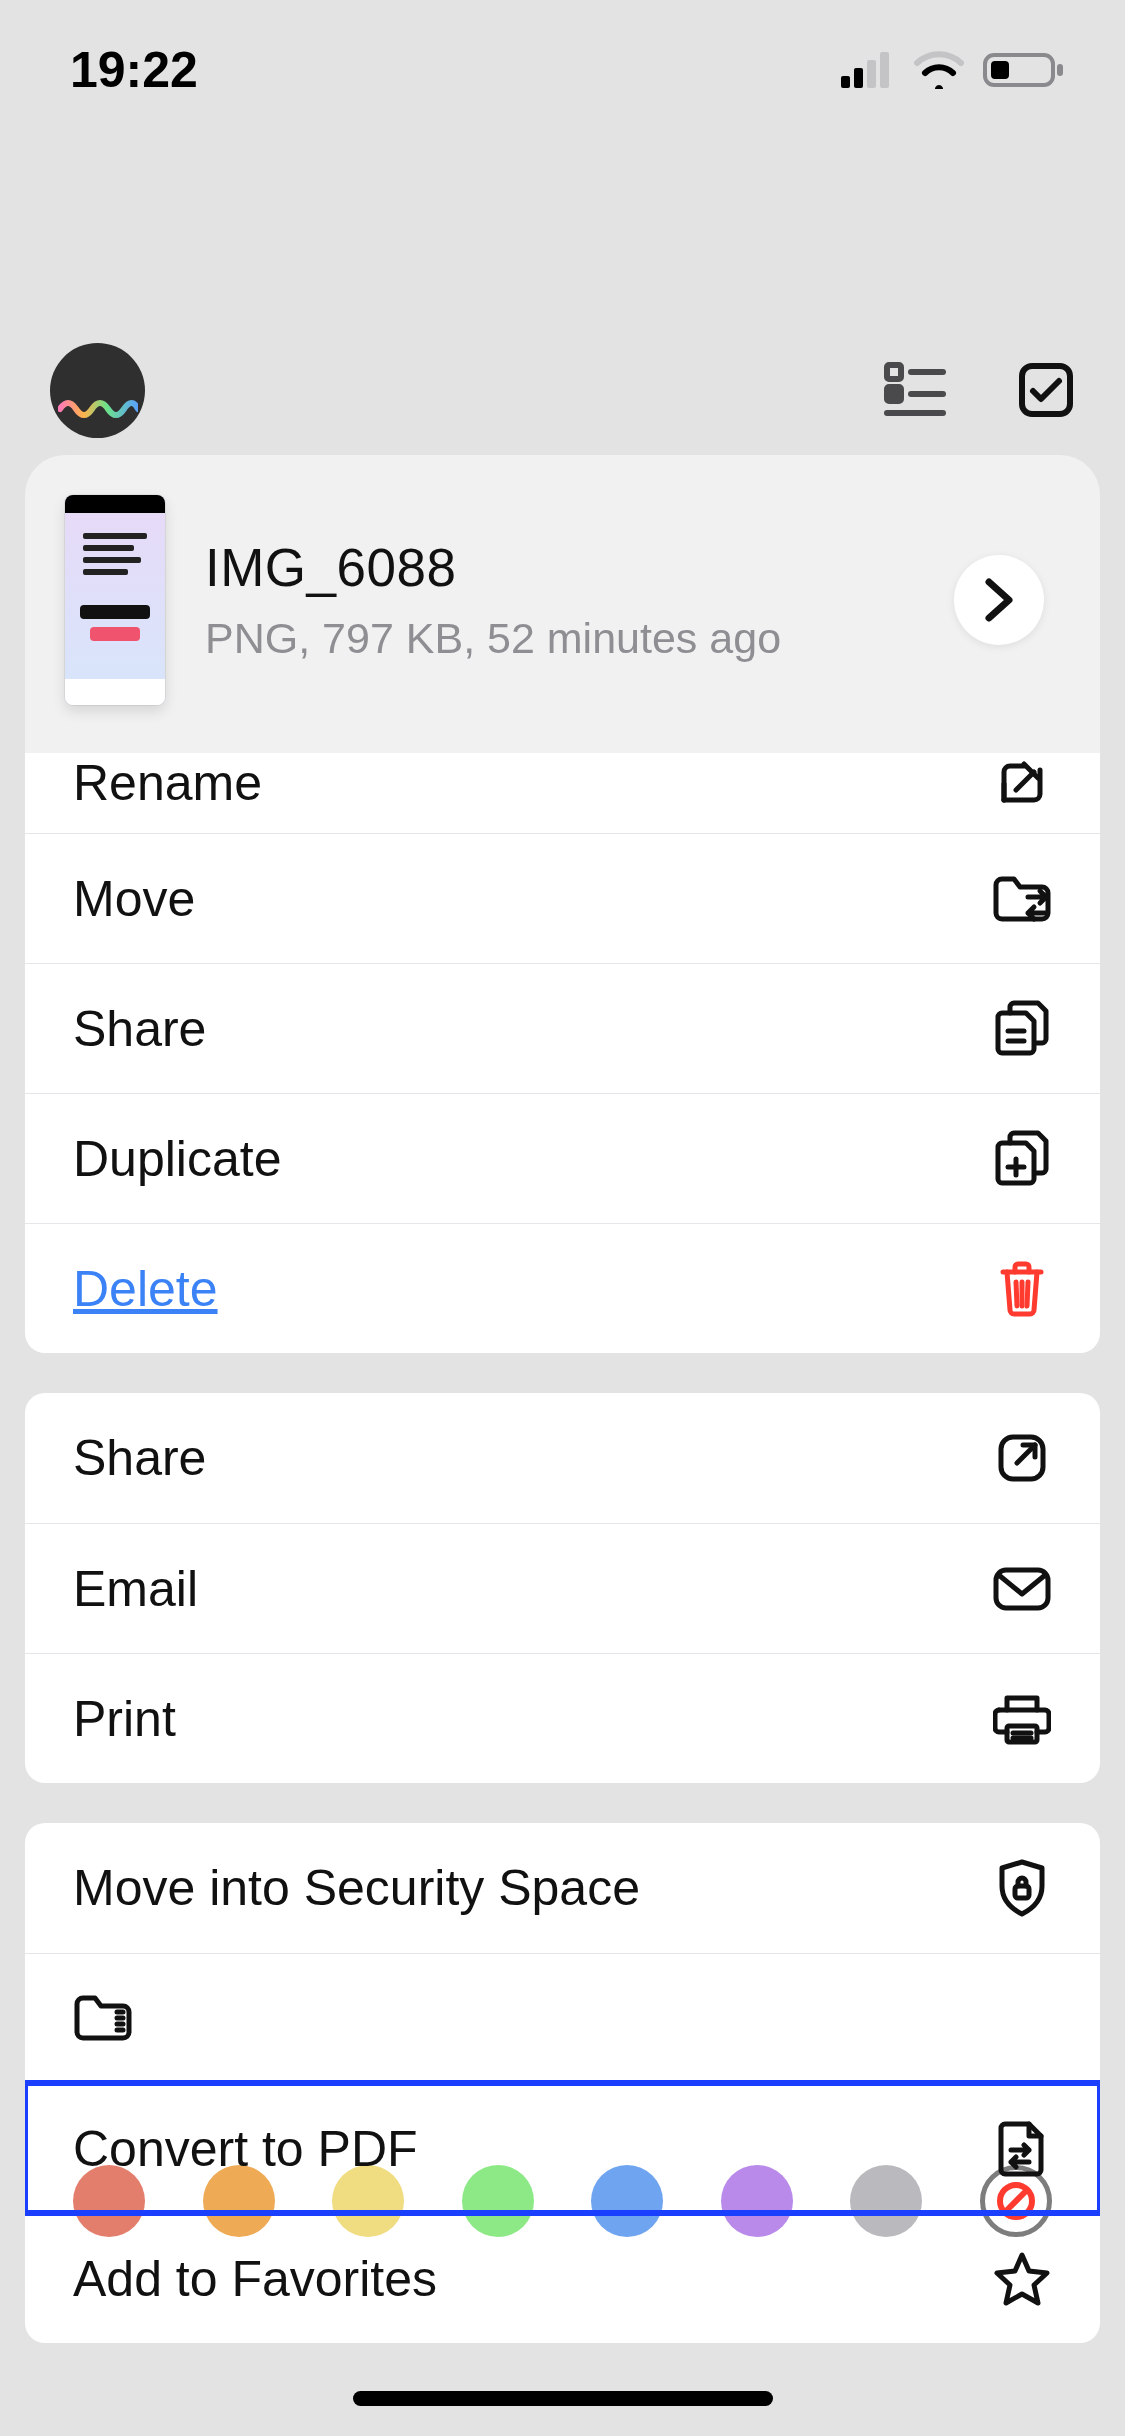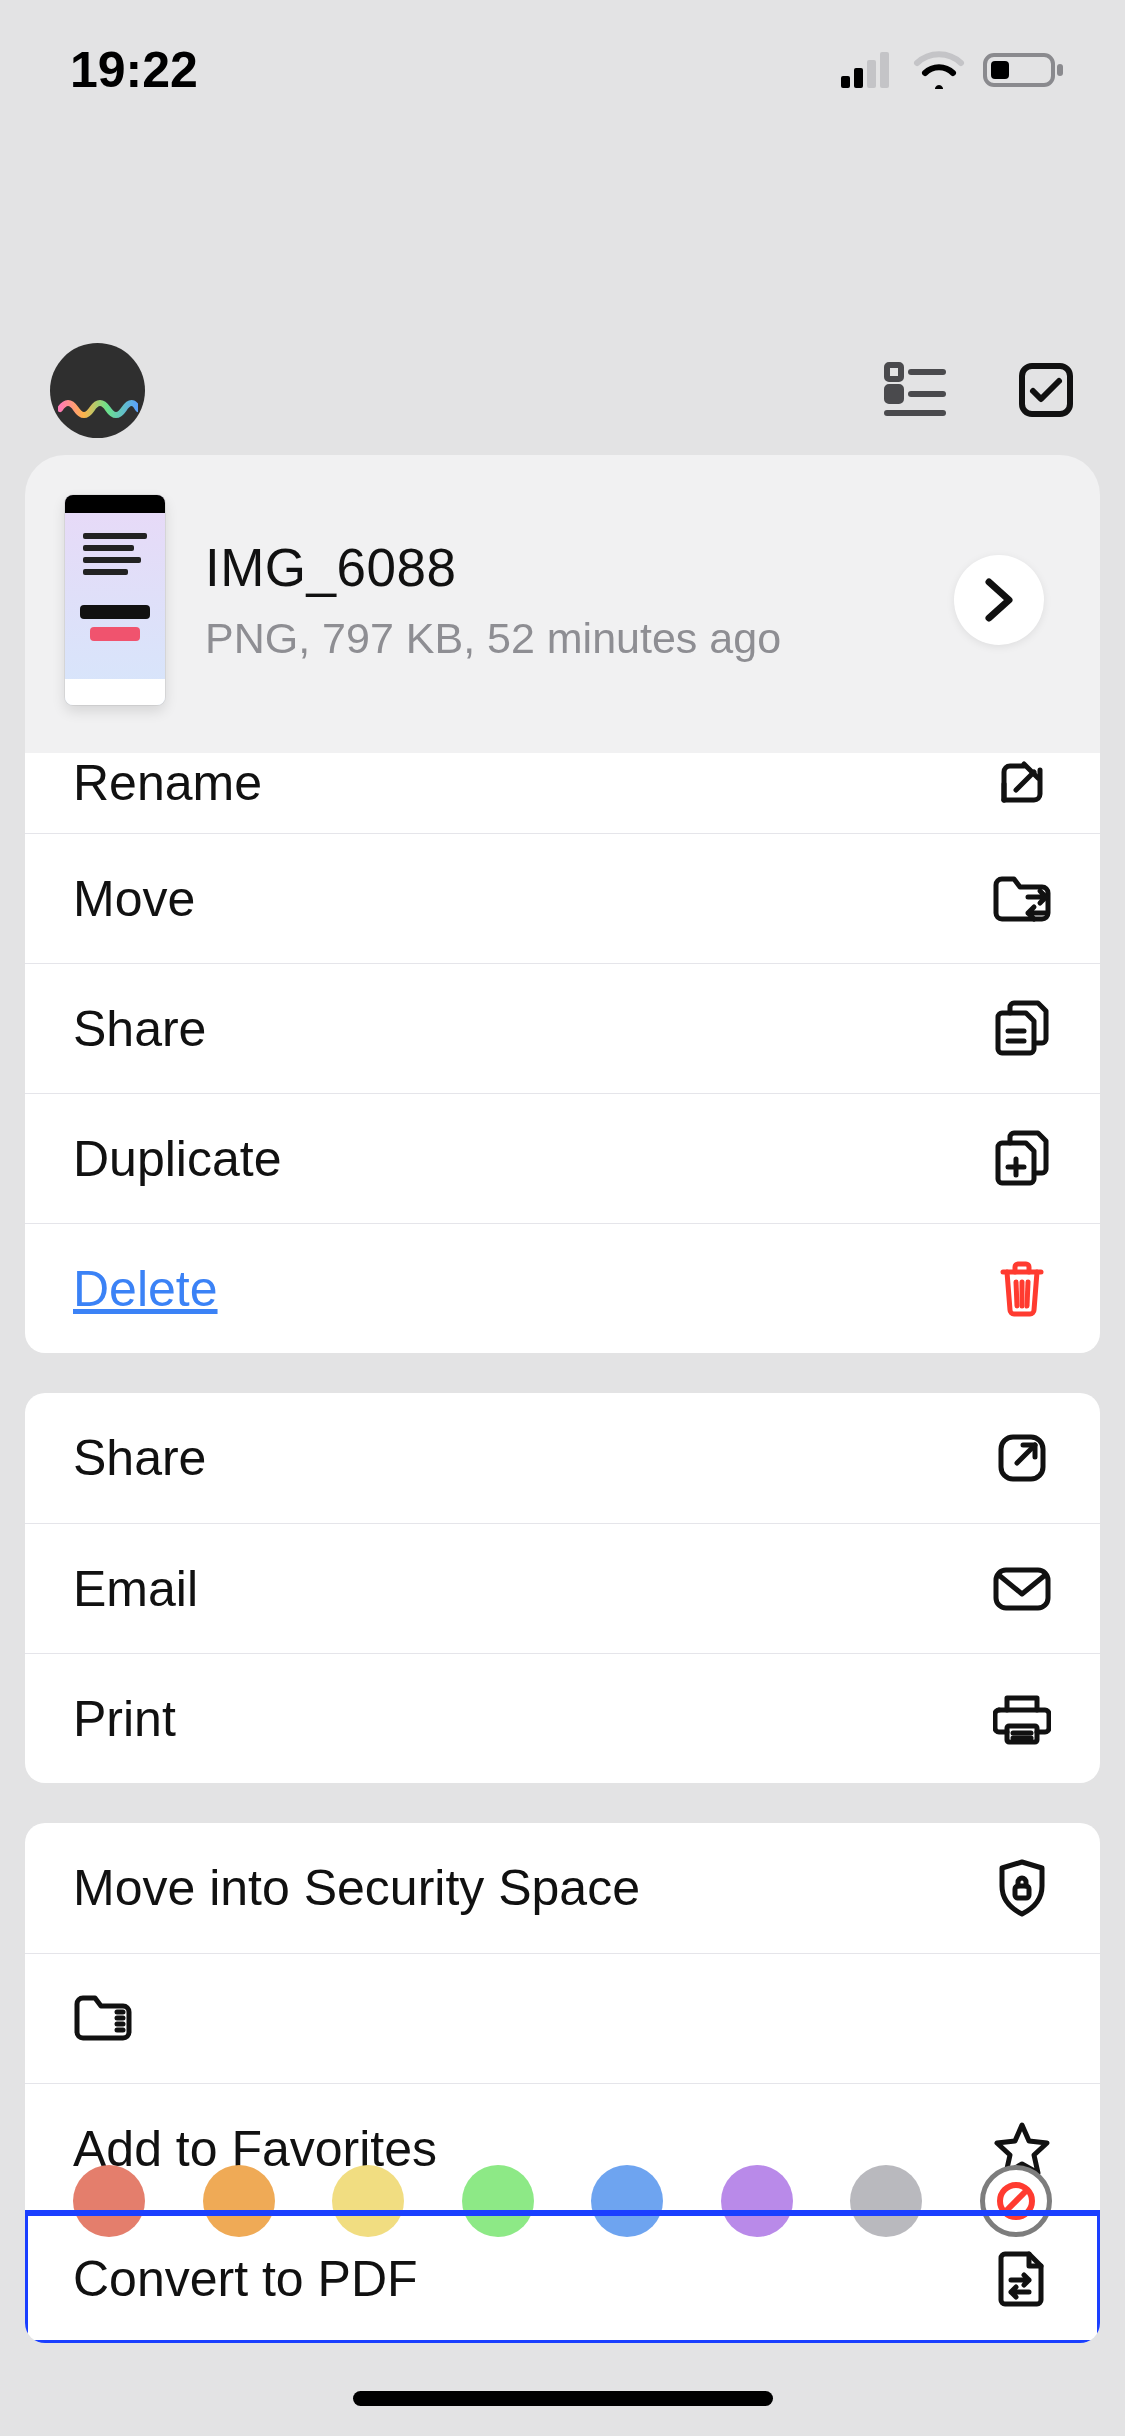--- a/index.html
+++ b/index.html
@@ -364,36 +364,36 @@
       <span class="icon-slot">
         <svg width="60" height="50" viewBox="0 0 60 50" stroke="#111" stroke-width="5" fill="none" stroke-linecap="round" stroke-linejoin="round">
           <path d="M4 12 v26 a6 6 0 0 0 6 6 h40 a6 6 0 0 0 6 -6 V18 a6 6 0 0 0 -6 -6 H28 l-6 -8 H10 a6 6 0 0 0 -6 6 z"></path>
           <line x1="44" y1="18" x2="50" y2="18"></line>
           <line x1="44" y1="24" x2="50" y2="24"></line>
           <line x1="44" y1="30" x2="50" y2="30"></line>
           <line x1="44" y1="36" x2="50" y2="36"></line>
         </svg>
       </span>
     </div>
-    <div class="row">
-      <span>Add to Favorites</span>
-      <span class="icon-slot">
-        <svg width="58" height="56" viewBox="0 0 58 56" stroke="#111" stroke-width="5" fill="none" stroke-linejoin="round">
-          <path d="M29 4 l7 16 l18 2 l-13 12 l4 18 l-16 -9 l-16 9 l4 -18 l-13 -12 l18 -2 z"></path>
-        </svg>
-      </span>
-    </div>
     <div class="row highlight">
       <span>Convert to PDF</span>
       <span class="icon-slot">
         <svg width="50" height="58" viewBox="0 0 50 58" stroke="#111" stroke-width="5" fill="none" stroke-linecap="round" stroke-linejoin="round">
           <path d="M8 4 h24 l12 12 v34 a4 4 0 0 1 -4 4 H8 a4 4 0 0 1 -4 -4 V8 a4 4 0 0 1 4 -4 z"></path>
           <path d="M32 4 v12 h12"></path>
           <path d="M14 30 h18 m0 0 l-5 -5 m5 5 l-5 5"></path>
           <path d="M32 42 h-18 m0 0 l5 -5 m-5 5 l5 5"></path>
+        </svg>
+      </span>
+    </div>
+    <div class="row">
+      <span>Add to Favorites</span>
+      <span class="icon-slot">
+        <svg width="58" height="56" viewBox="0 0 58 56" stroke="#111" stroke-width="5" fill="none" stroke-linejoin="round">
+          <path d="M29 4 l7 16 l18 2 l-13 12 l4 18 l-16 -9 l-16 9 l4 -18 l-13 -12 l18 -2 z"></path>
         </svg>
       </span>
     </div>
   </div>
 
 </div>
 
 <div class="swatches">
   <div class="swatch" style="background:#e47e6c"></div>
   <div class="swatch" style="background:#efaa56"></div>

